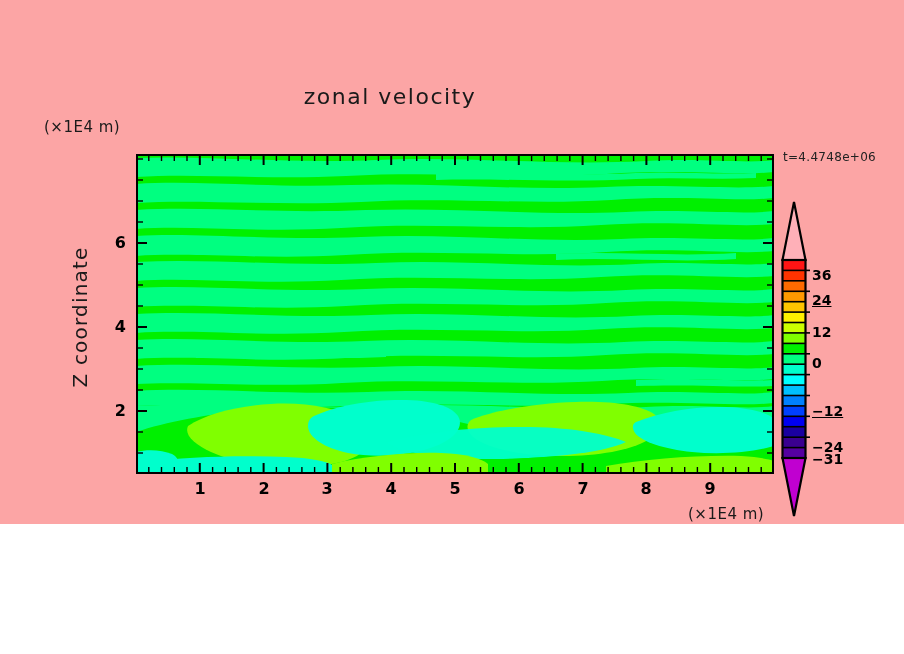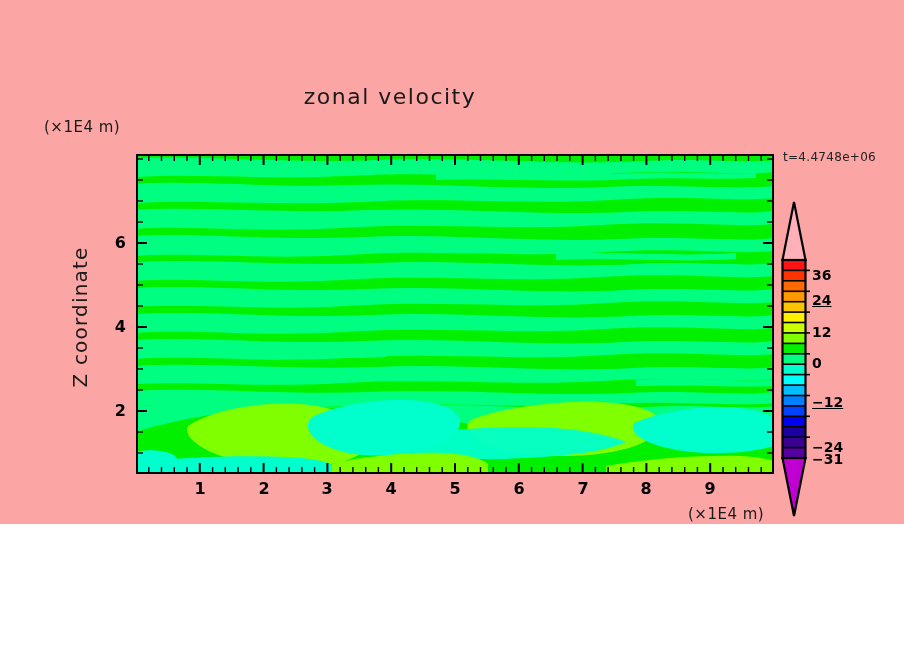--- a/index.html
+++ b/index.html
@@ -414,17 +414,17 @@
       <line x1="25.5" y1="197.5" x2="30" y2="197.5"></line>
       <line x1="25.5" y1="218.3" x2="30" y2="218.3"></line>
       <line x1="25.5" y1="239.2" x2="30" y2="239.2"></line>
     </g>
   </svg>
 
   <div class="cbar-label" style="top:276px;">36</div>
   <div class="cbar-label" style="top:301px;text-decoration:underline;">24</div>
   <div class="cbar-label" style="top:333px;text-align:center;">12</div>
   <div class="cbar-label" style="top:364px;">0</div>
-  <div class="cbar-label" style="top:403px;text-decoration:underline;">−12</div>
+  <div class="cbar-label" style="top:412px;text-decoration:underline;">−12</div>
   <div class="cbar-label" style="top:448px;">−24</div>
   <div class="cbar-label" style="top:460px;">−31</div>
 
 </div>
 
 </body></html>

